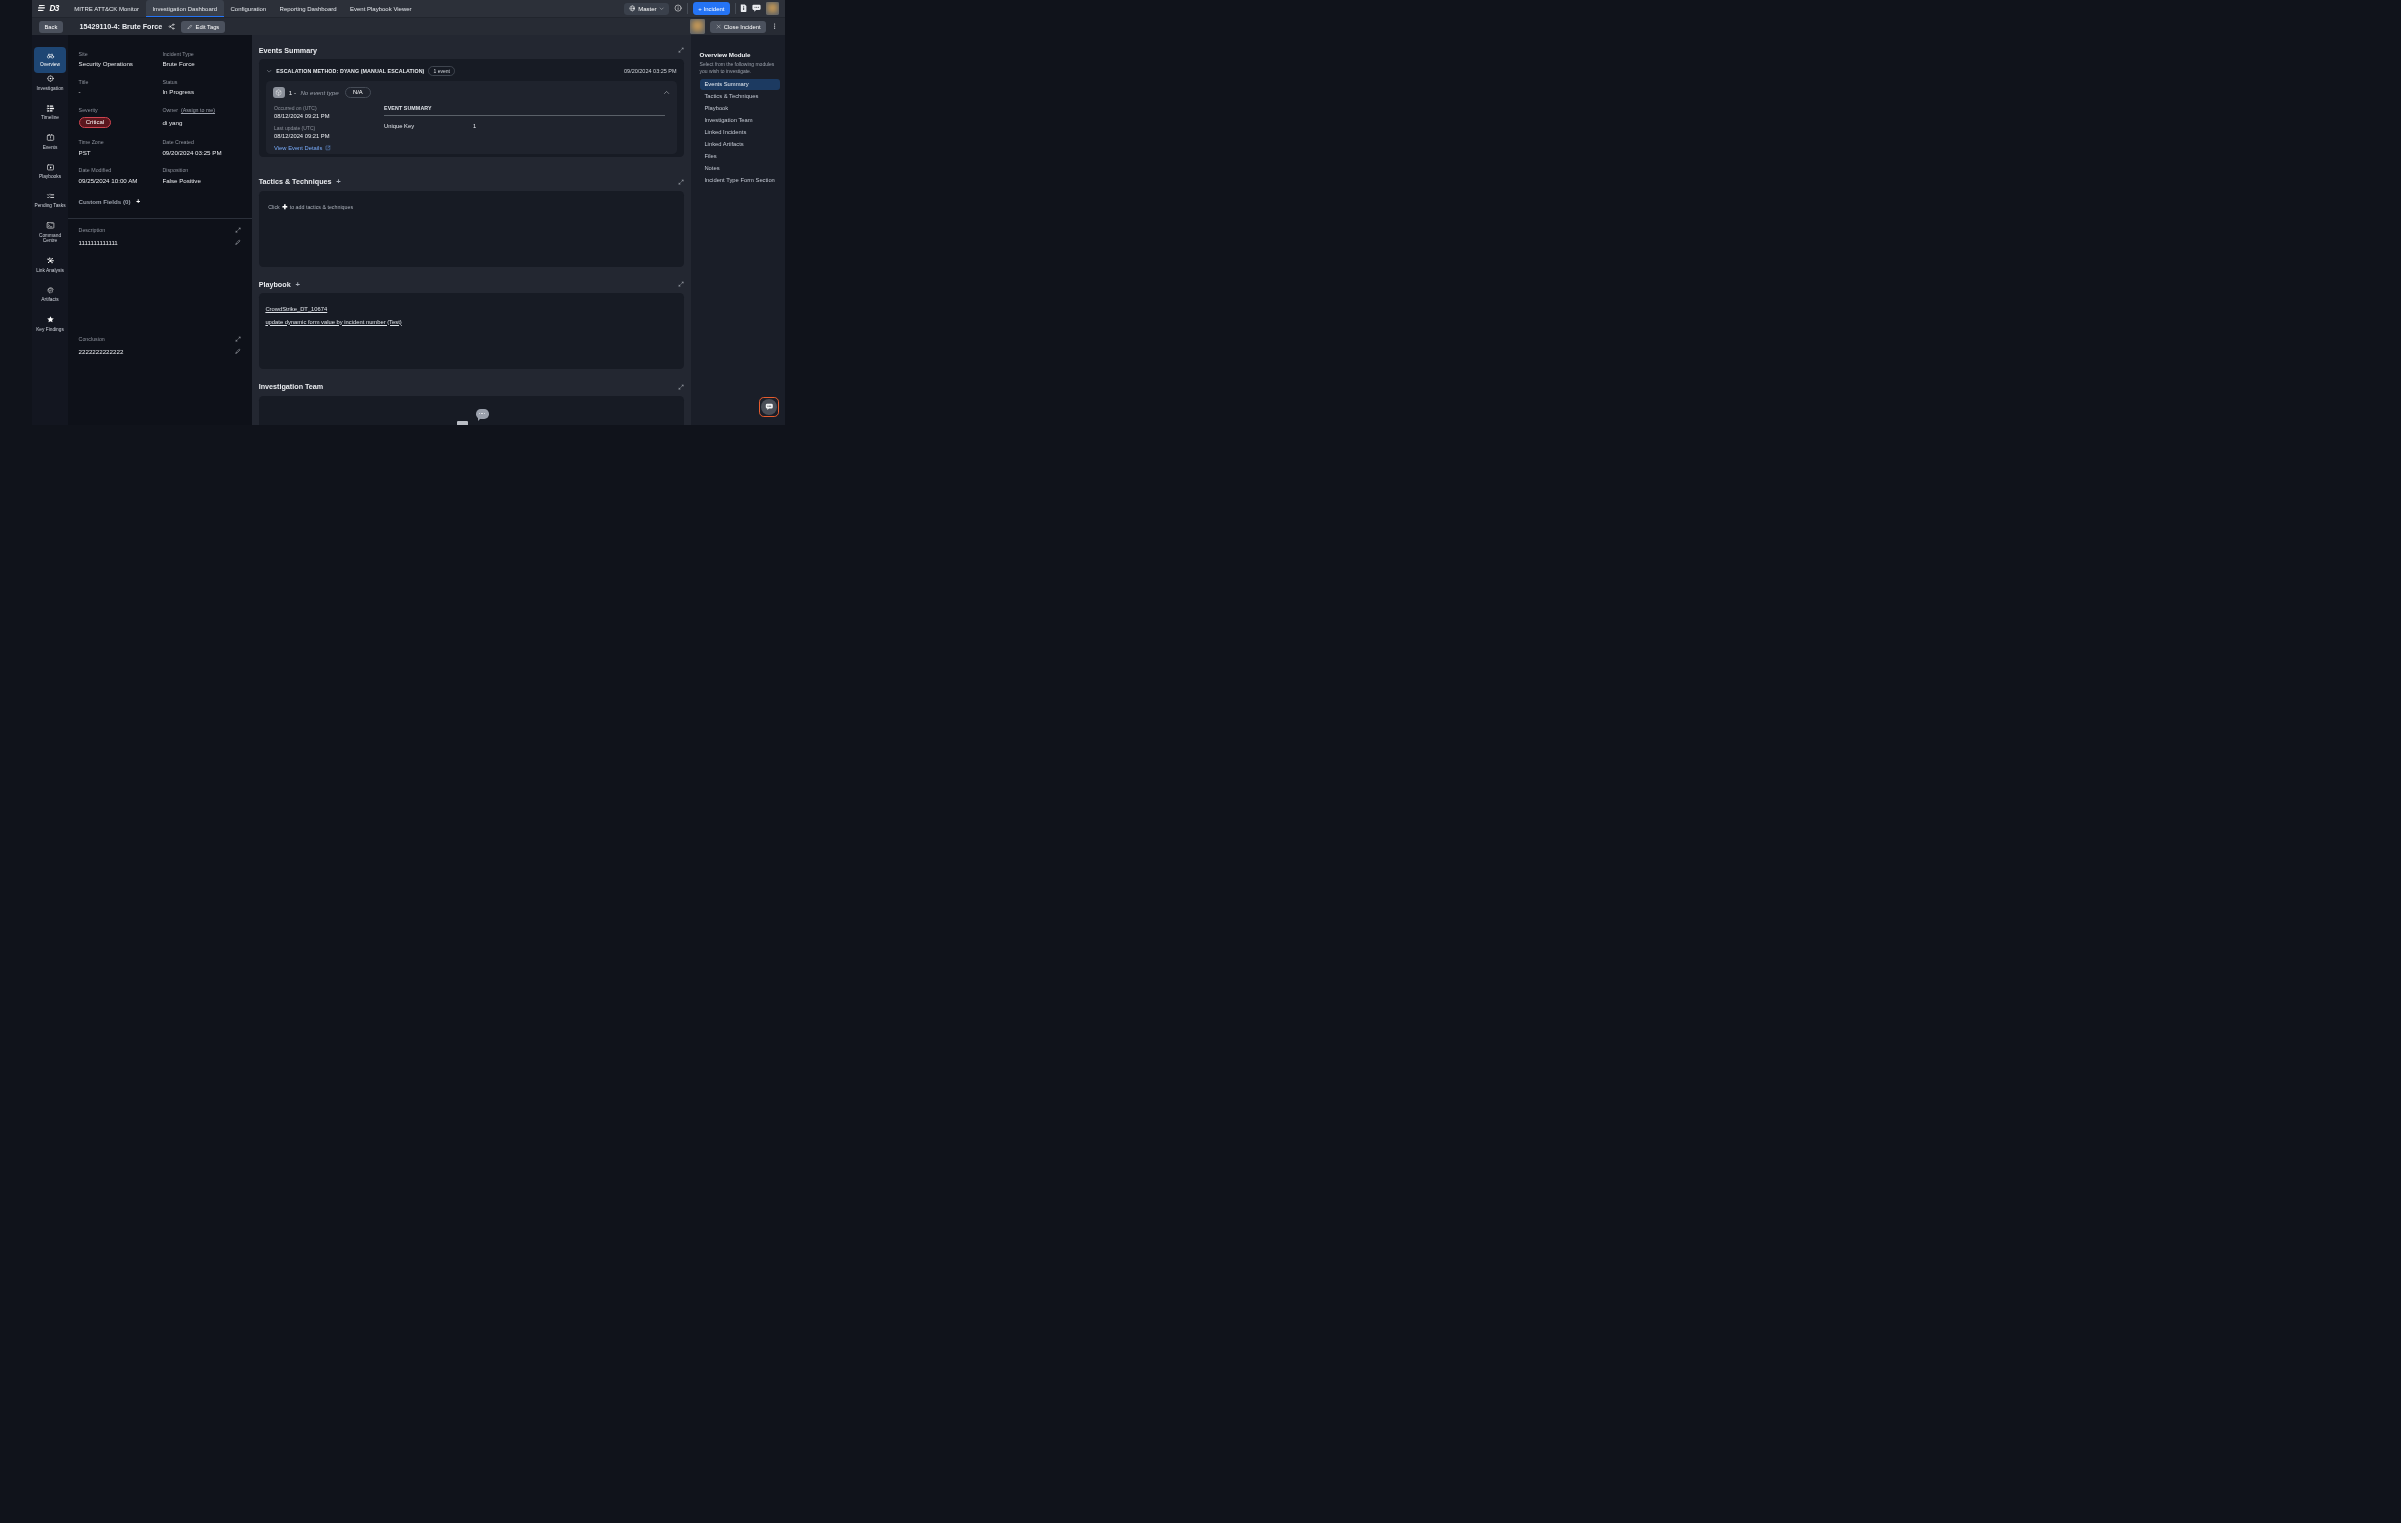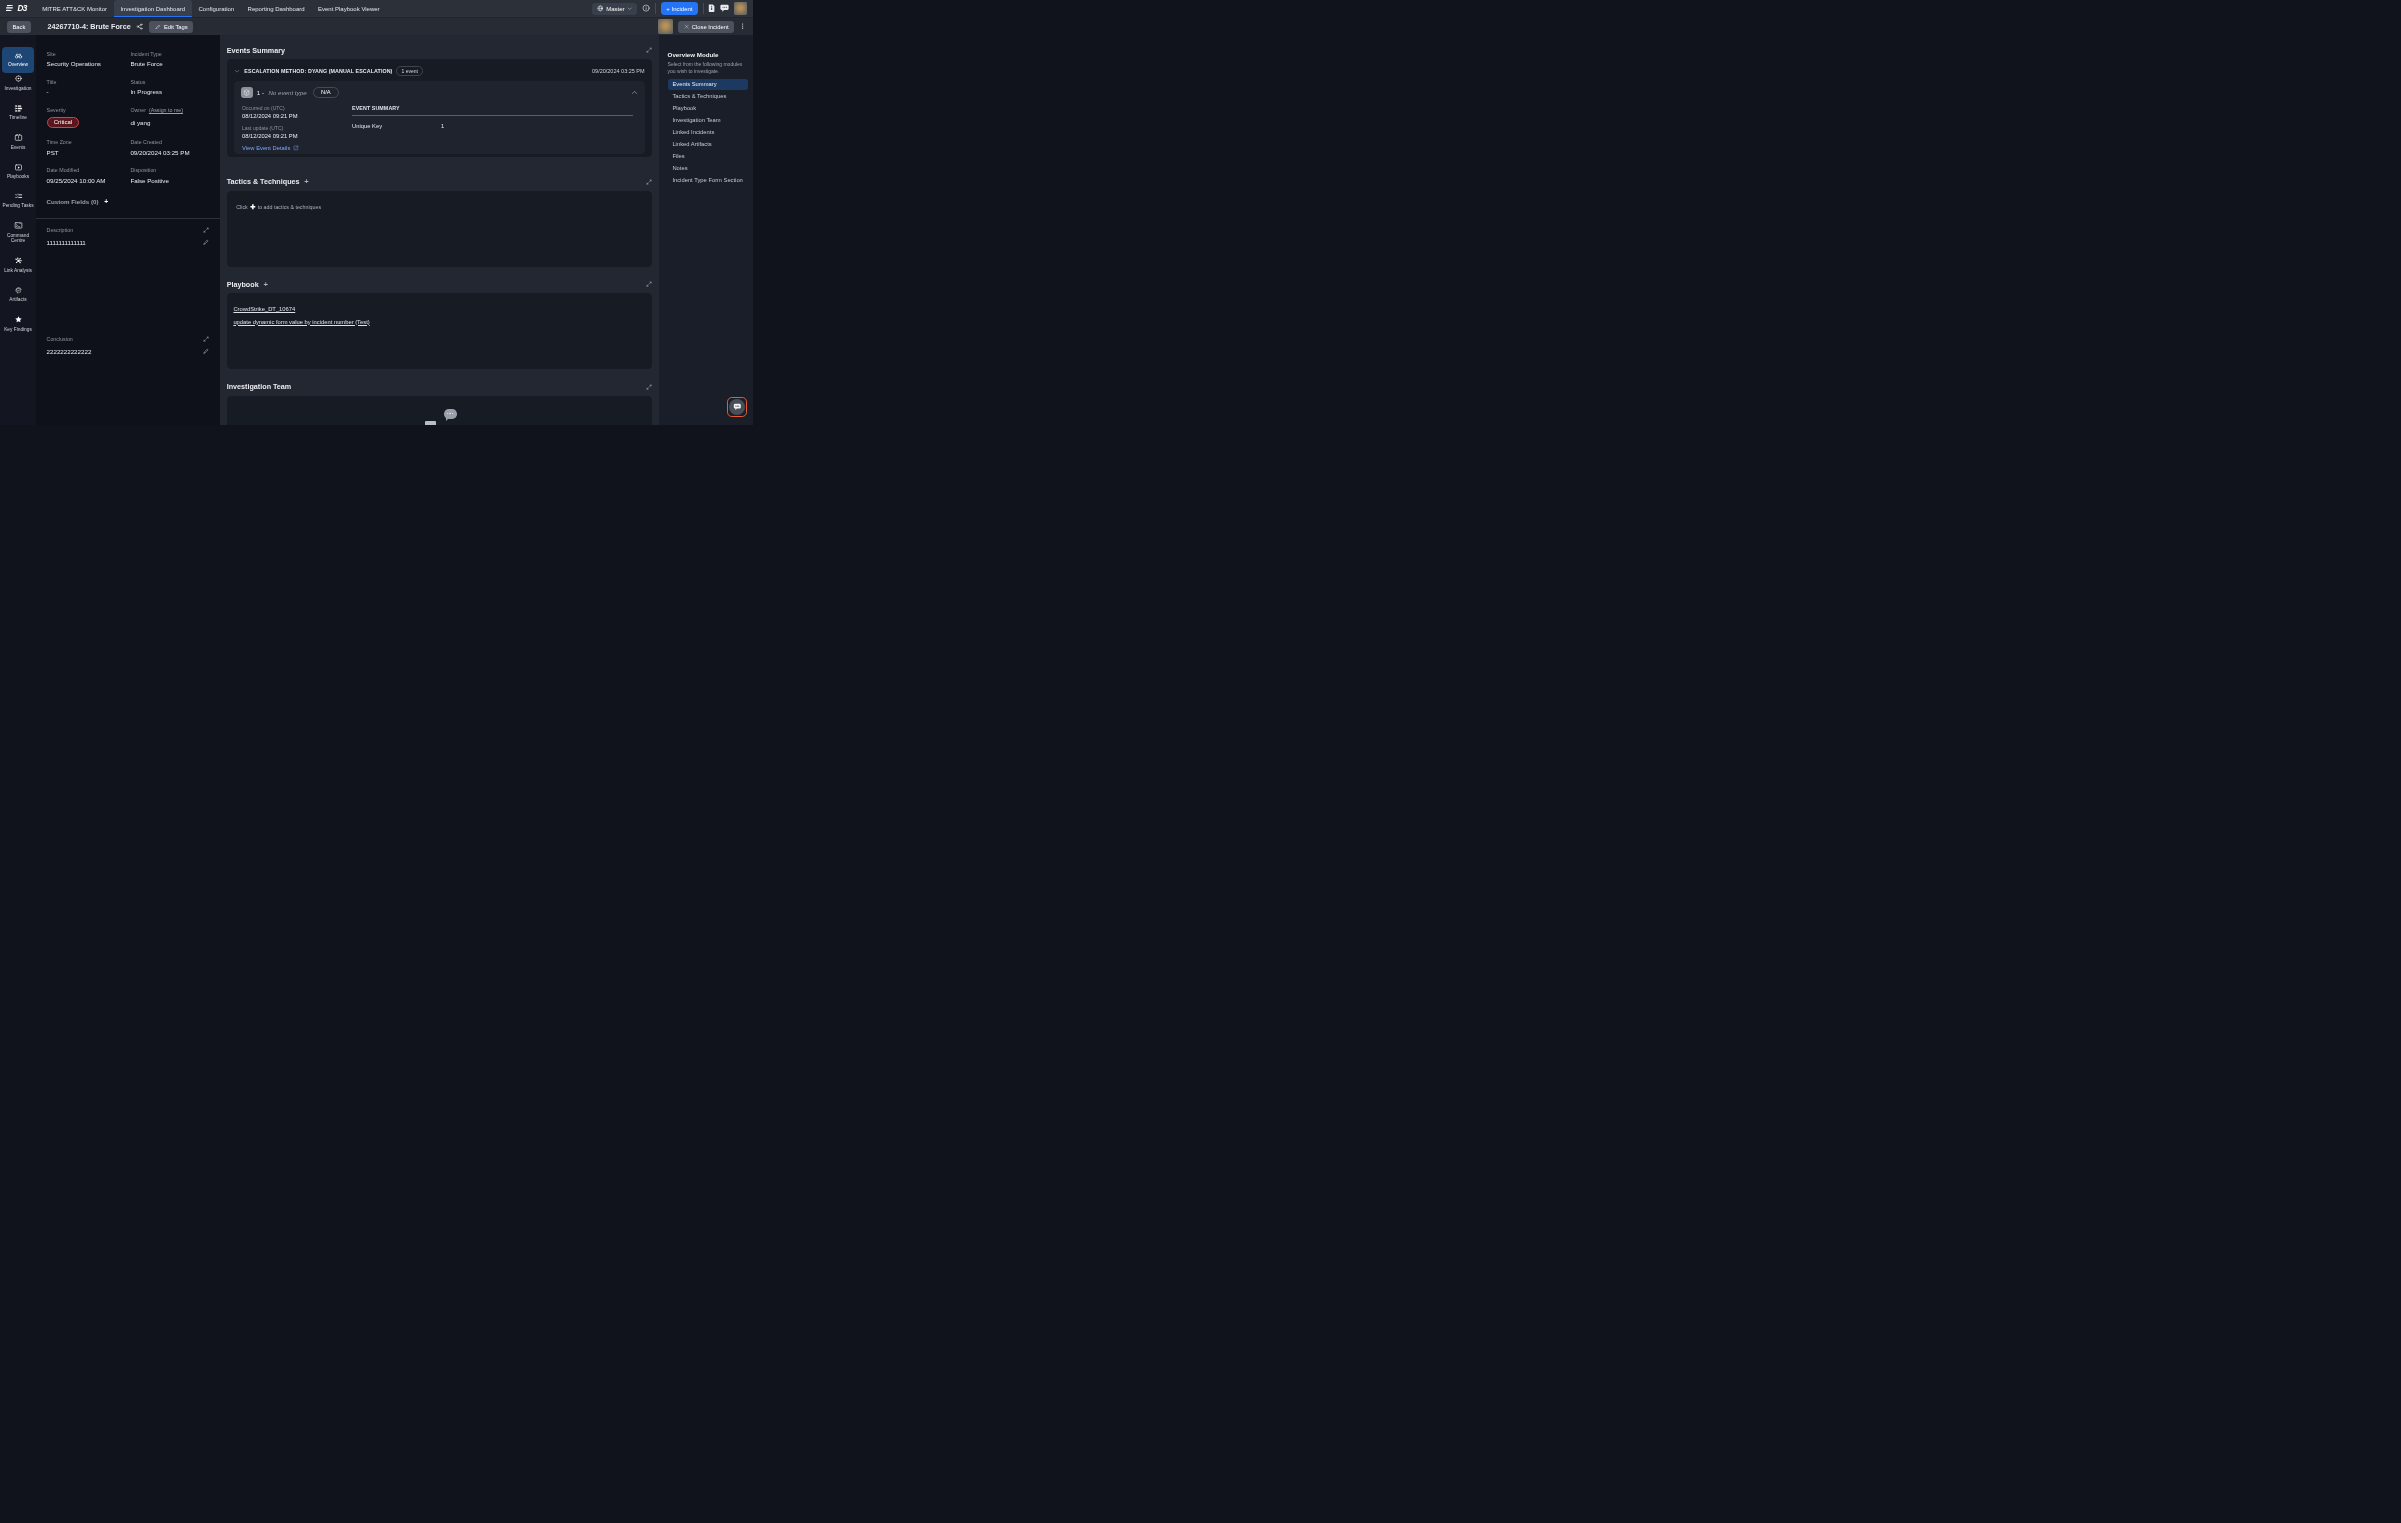--- a/index.html
+++ b/index.html
@@ -1,18 +1,18 @@
 <!DOCTYPE html>
 <html style="font-size:7.7px"><head>
 <meta charset="utf-8">
 <style>
   * { margin:0; padding:0; box-sizing:border-box; }
   html,body { background:#10131b; }
   body { font-family:"Liberation Sans", sans-serif; color:#e9ebef; }
-  .app { position:relative; width:753px; height:425px; overflow:hidden; background:#232731; }
+  .app { position:relative; width:753px; height:425px; overflow:hidden; background:#232731;margin-left:32px; }
 
   
   .topnav { position:absolute; top:0; left:0; right:0; height:17px; background:#2c3039;
     display:flex; align-items:center; padding:0 5.8px; z-index:5; }
   .brand { display:flex; align-items:center; gap:1px; margin-right:8.6px; }
   .logo-text { font-size:8.2px; font-weight:bold; font-style:italic; letter-spacing:-0.5px; color:#fff; }
   .nav-items { display:flex; height:17px; align-items:stretch; }
   .nav-item { position:relative; display:flex; align-items:center; padding:0 6.7px; font-size:6px;
     color:#e4e7ec; cursor:pointer; white-space:nowrap; }
   .nav-item.active { background:#3a404b; border-radius:2.9px; }
@@ -200,21 +200,21 @@
         </svg>
       </button>
       <div class="avatar">
           <div class="blob"></div>
         </div>
     </div>
   </div>
 
   <div class="incidentbar">
     <button class="gbtn">Back</button>
-    <div class="inc-title">24267710-4: Brute Force</div>
+    <div class="inc-title">15429110-4: Brute Force</div>
     <button class="icon-btn">
       <svg class="ic" style="width:7.2px;height:7.2px" viewBox="0 0 24 24">
         <circle cx="6" cy="12" r="2.6"></circle>
           <circle cx="17.5" cy="5.5" r="2.6"></circle>
           <circle cx="17.5" cy="18.5" r="2.6"></circle>
         <path d="M8.3 10.8l6.9-4M8.3 13.2l6.9 4"></path>
       </svg>
     </button>
     <button class="gbtn">
       <svg class="ic" style="width:5.8px;height:5.8px" viewBox="0 0 24 24">

